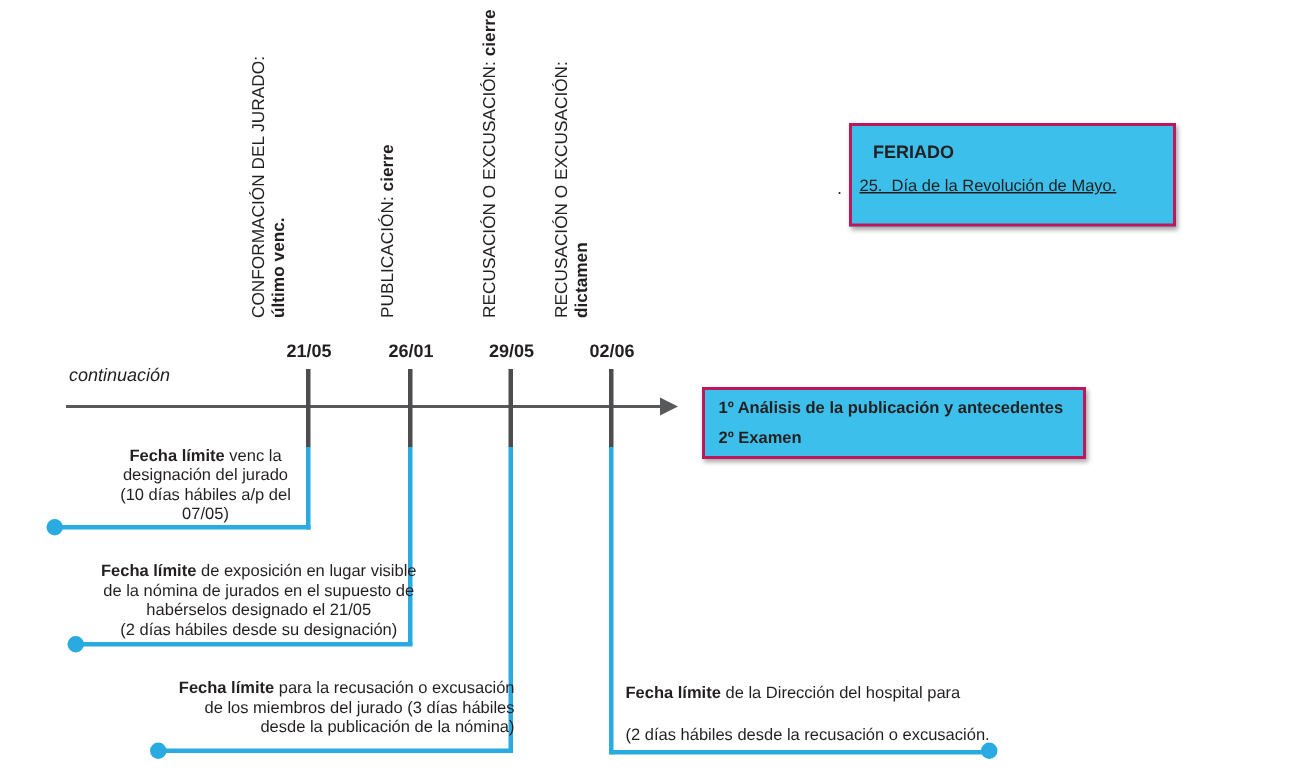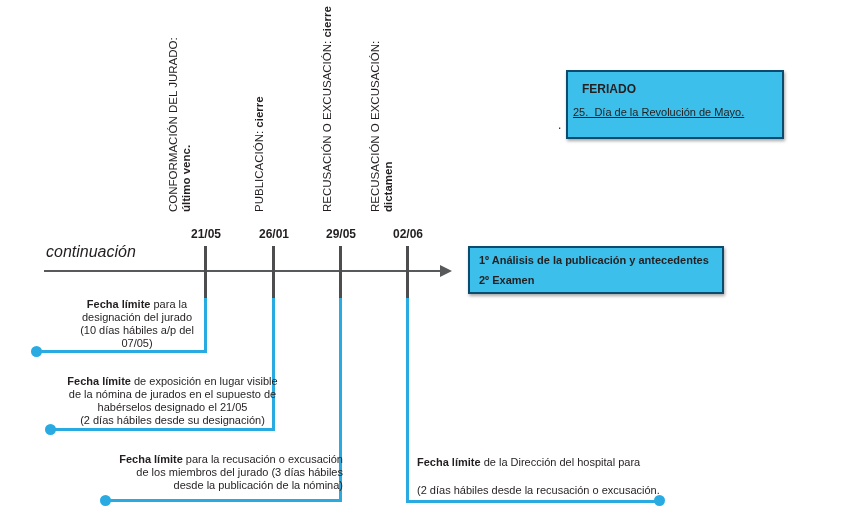--- a/index.html
+++ b/index.html
@@ -8,21 +8,21 @@
     font-family:"Liberation Sans",sans-serif;color:#231f20;
   }
   
   .axis-line{position:absolute;left:44px;top:270px;width:397px;height:2px;background:#58595b;}
   .arrow-head{position:absolute;left:440px;top:265px;width:0;height:0;
     border-top:6px solid transparent;border-bottom:6px solid transparent;border-left:12px solid #58595b;}
   .tick{position:absolute;top:246px;width:3px;height:52px;background:#4d4d4f;}
   .tick.t1{left:204px;} .tick.t2{left:272px;} .tick.t3{left:339px;} .tick.t4{left:406px;}
   .date{position:absolute;top:227px;width:70px;text-align:center;font-weight:bold;font-size:12px;}
   .date.d1{left:171px;} .date.d2{left:239px;} .date.d3{left:306px;} .date.d4{left:373px;}
-  .continuation{position:absolute;left:46px;top:243px;font-style:italic;font-size:16px;}
+  .continuation{position:absolute;left:46px;top:243px;font-style:italic;font-size:12px;}
   
   .vlabel{position:absolute;width:200px;font-size:11.5px;line-height:13px;white-space:nowrap;
     transform:rotate(-90deg);transform-origin:0 100%;text-align:left;}
   .vlabel.v1{left:193px;top:186px;height:26px;}
   .vlabel.v2{left:266px;top:199px;height:13px;}
   .vlabel.v3{left:334px;top:199px;height:13px;}
   .vlabel.v4{left:395px;top:186px;height:26px;}
   
   .cline{position:absolute;background:#29abe2;}
   .cv{width:3px;top:298px;}
@@ -36,22 +36,22 @@
   .cdot{position:absolute;width:11px;height:11px;border-radius:50%;background:#29abe2;}
   .cdot.p1{left:31px;top:346px;} .cdot.p2{left:45px;top:424px;}
   .cdot.p3{left:100px;top:495px;} .cdot.p4{left:654px;top:495px;}
   
   .ann{position:absolute;font-size:11px;line-height:13px;}
   .ann.a1{left:52px;top:298px;width:170px;text-align:center;}
   .ann.a2{left:40px;top:375px;width:265px;text-align:center;}
   .ann.a3{left:95px;top:453px;width:248px;text-align:right;}
   .ann.a4{left:417px;top:455px;width:300px;text-align:left;line-height:14px;}
   
-  .cyanbox{position:absolute;background:#3cbfea;border:2px solid #0c4a6e;
-    box-shadow:1px 2px 3px rgba(0,0,0,0.35);box-sizing:border-box;}
+  .cyanbox{position:absolute;background:#3cbfea;border:2px solid #be185d;
+    box-shadow:1px 2px 3px rgba(0,0,0,0.35);box-sizing:border-box;margin-top:12px;}
   .holiday-box{left:566px;top:70px;width:218px;height:69px;}
   .holiday-title{margin:10px 0 0 14px;font-weight:bold;font-size:12px;}
   .holiday-entry{margin:10px 0 0 5px;font-size:11px;white-space:pre;text-decoration:underline;}
   .stray-period{position:absolute;left:558px;top:118px;font-size:12px;}
   .process-box{left:468px;top:246px;width:256px;height:48px;}
   .process-line{margin:6px 0 0 9px;font-weight:bold;font-size:11px;white-space:nowrap;}
   .process-line + .process-line{margin-top:8px;}
 </style>
 </head>
 <body>
@@ -97,21 +97,21 @@
   <div class="cline ch h2"></div>
   <div class="cline ch h3"></div>
   <div class="cline ch h4"></div>
   <div class="cdot p1"></div>
   <div class="cdot p2"></div>
   <div class="cdot p3"></div>
   <div class="cdot p4"></div>
 
   <div class="ann a1">
     <b>Fecha límite</b>
-    <span>para la</span><br>
+    <span>venc la</span><br>
     <span>designación del jurado</span><br>
     <span>(10 días hábiles a/p del</span><br>
     <span>07/05)</span>
   </div>
   <div class="ann a2">
     <b>Fecha límite</b>
     <span>de exposición en lugar visible</span><br>
     <span>de la nómina de jurados en el supuesto de</span><br>
     <span>habérselos designado el 21/05</span><br>
     <span>(2 días hábiles desde su designación)</span>

